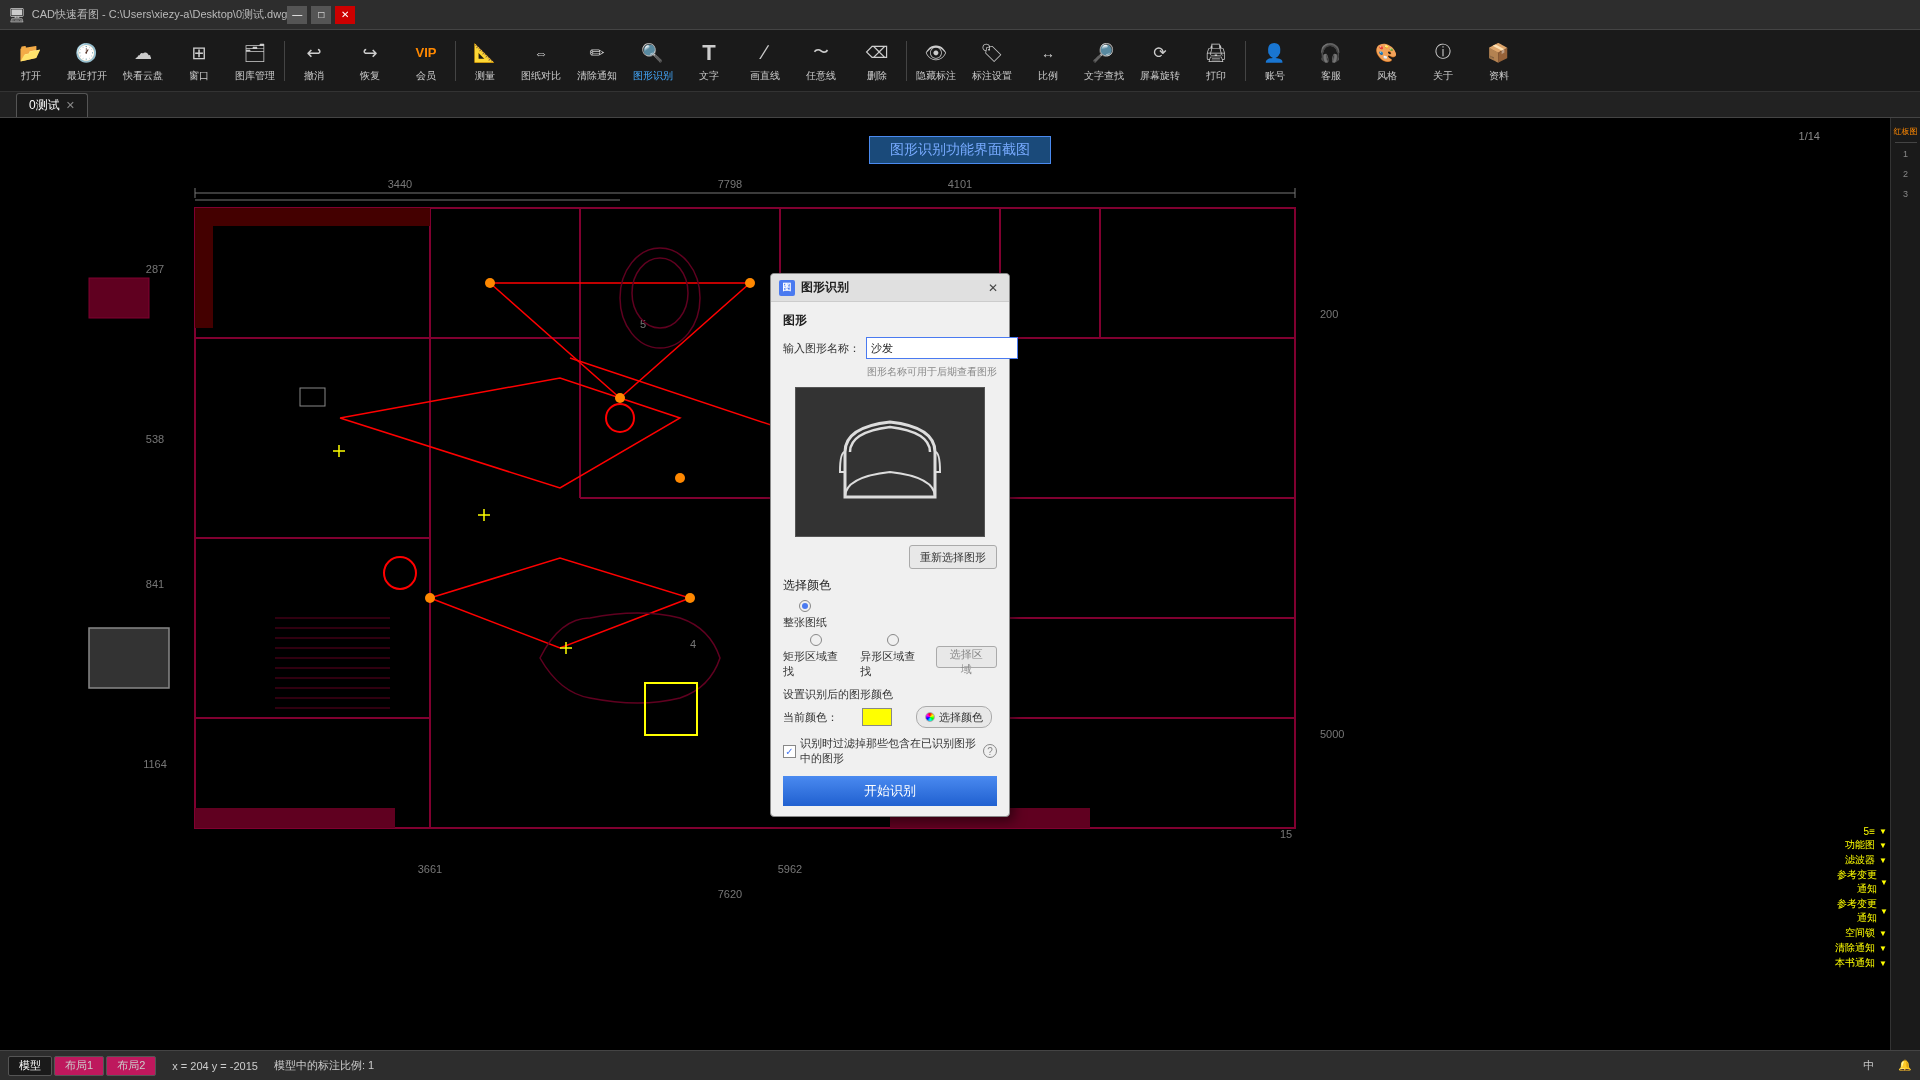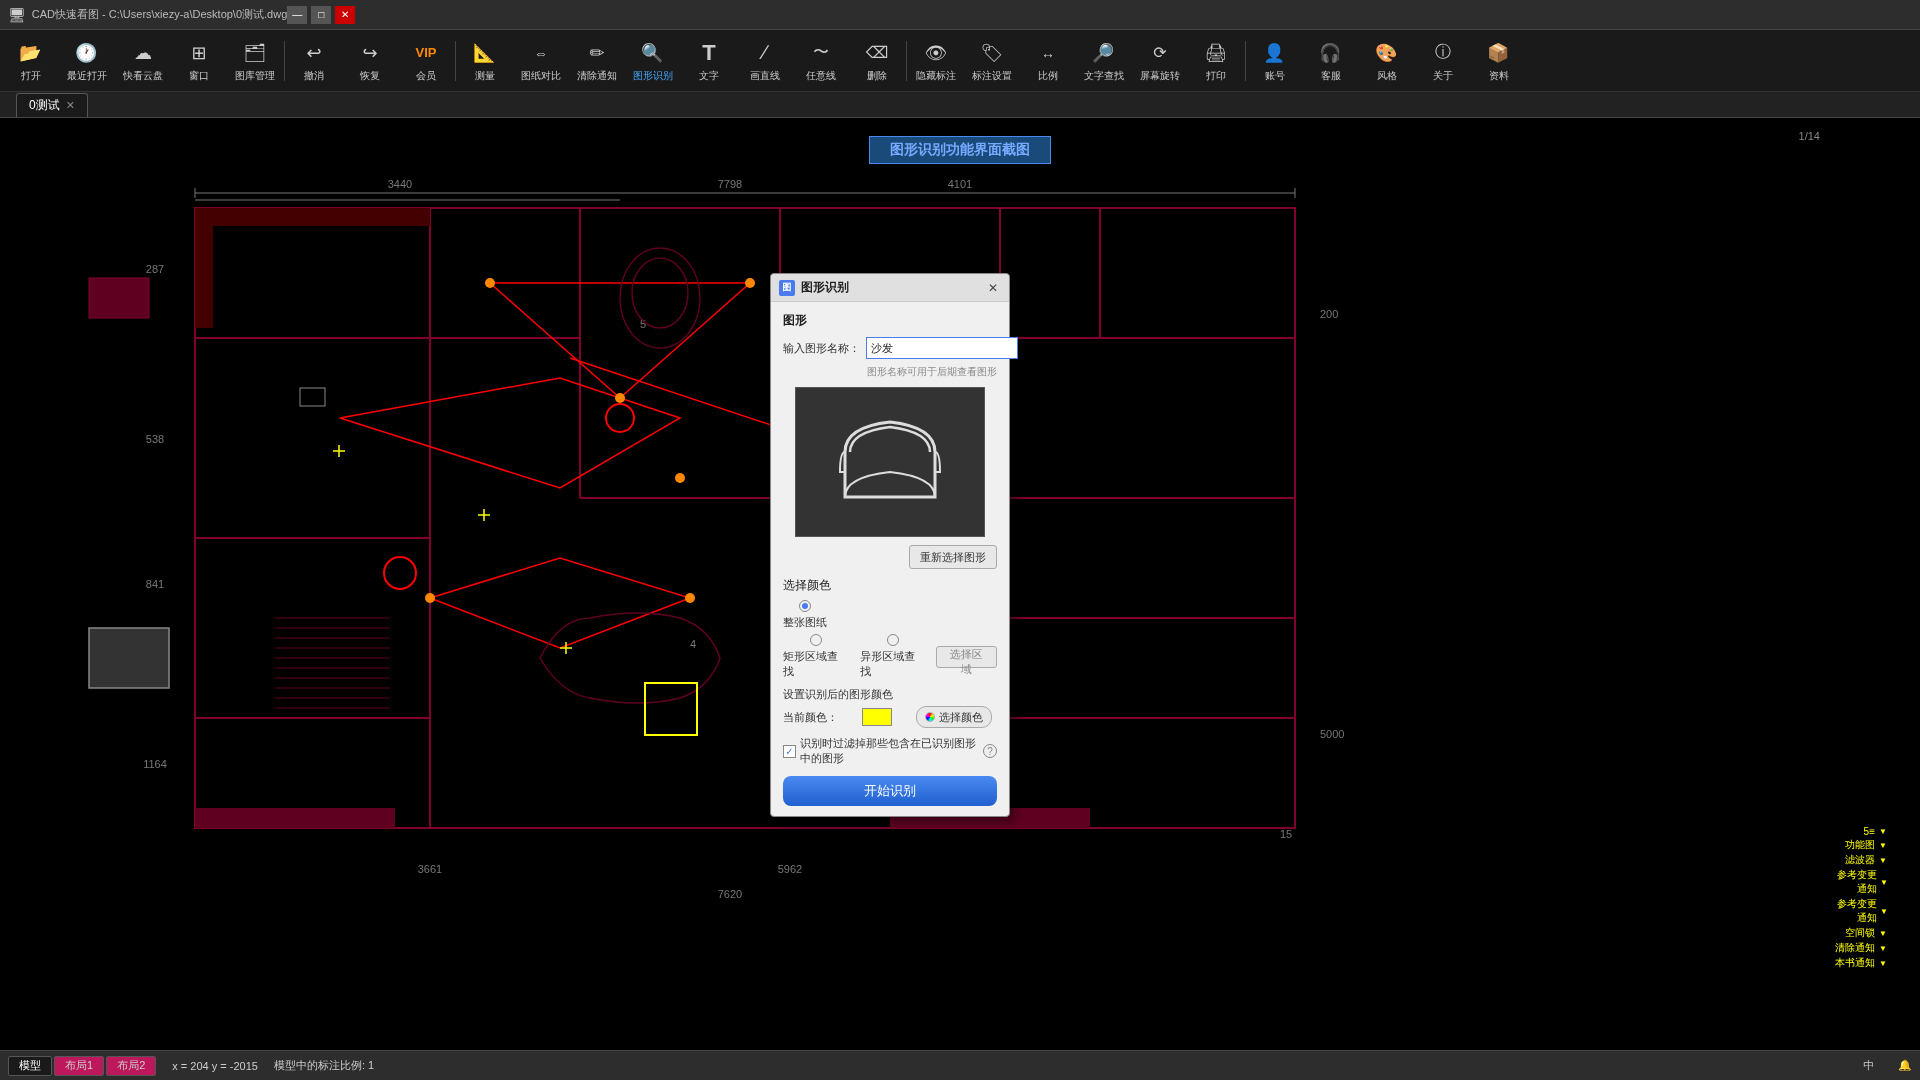--- a/index.html
+++ b/index.html
@@ -131,21 +131,21 @@
     .drawing-title-banner {
       position: absolute;
       top: 18px;
       left: 50%;
       transform: translateX(-50%);
       background: #1a4a7a;
       border: 1px solid #4a8af0;
       color: #7af;
       padding: 4px 20px;
       font-size: 14px;
-      font-weight: bold;
+      font-weight: normal;
       white-space: nowrap;
     }
 
     
     .right-panel {
       position: absolute;
       right: 0;
       top: 0;
       width: 30px;
       height: 100%;
@@ -440,21 +440,21 @@
       justify-content: center;
       font-size: 10px;
       color: #888;
       cursor: pointer;
     }
     .start-btn {
       width: 100%;
       height: 30px;
       background: linear-gradient(180deg, #4a8af0, #2060d0);
       border: none;
-      border-radius: 8px;
+      border-radius: 0;
       color: #fff;
       font-size: 13px;
       cursor: pointer;
       font-family: 'Microsoft YaHei', sans-serif;
     }
 
     
     #statusbar {
       height: 30px;
       background: #2d2d2d;
@@ -763,20 +763,27 @@
     <rect x="195" y="690" width="200" height="20" fill="#600020"></rect>
     <rect x="890" y="690" width="200" height="20" fill="#600020"></rect>
   </svg>
 
   <div class="drawing-title-banner">
     <span>图形识别功能界面截图</span>
   </div>
 
   <div class="page-indicator">1/14</div>
 
+  <div class="right-panel">
+    <div class="right-panel-item" style="color:#f80;font-size:8px;">红板图</div>
+    <div style="width:22px;height:1px;background:#444;"></div>
+    <div class="right-panel-item" style="color:#888;font-size:9px;">1</div>
+    <div class="right-panel-item" style="color:#888;font-size:9px;">2</div>
+    <div class="right-panel-item" style="color:#888;font-size:9px;">3</div>
+  </div>
 
   <div class="far-right-panel">
     <div class="frp-item">
       <span style="color:#ff0;font-size:10px;">5≡</span>
       <span class="frp-arrow">▼</span>
     </div>
     <div class="frp-item">
       <span>功能图</span>
       <span class="frp-arrow">▼</span>
     </div>

